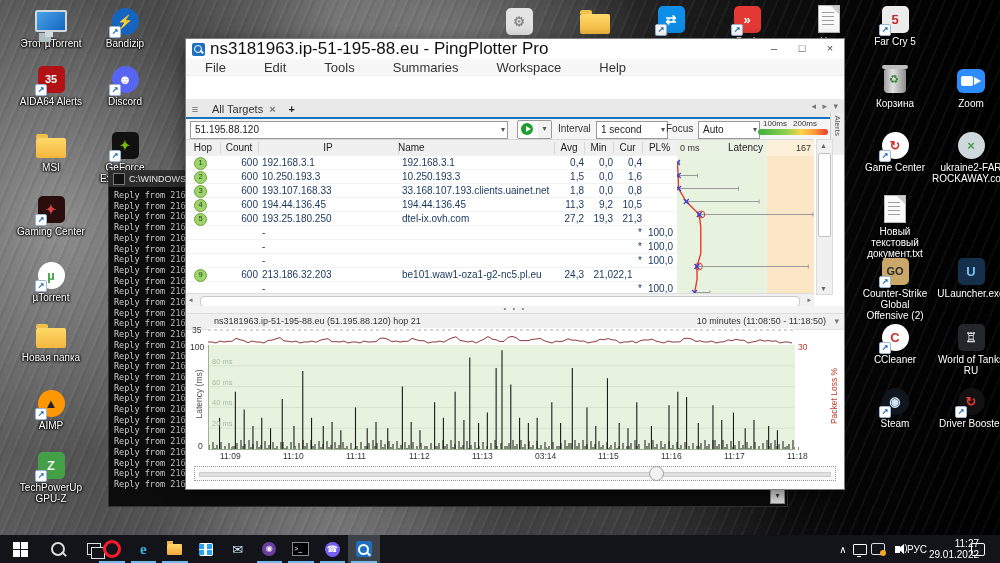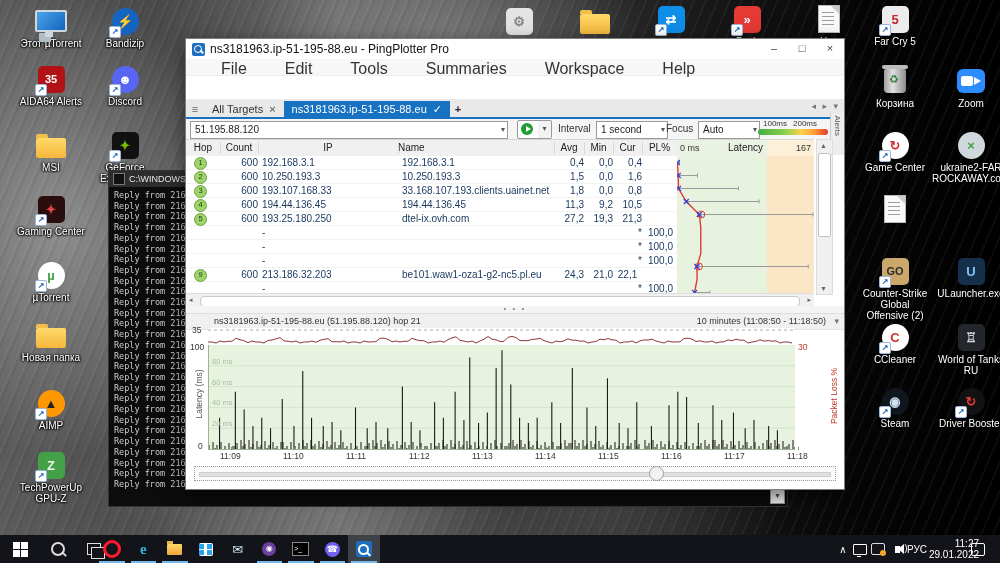--- a/index.html
+++ b/index.html
@@ -43,21 +43,21 @@
   #cmd .body{padding:3px 0 0 5px;font-family:"DejaVu Sans Mono",monospace;font-size:8.5px;line-height:10.7px;color:#cccccc;}
   #cmd .scrbtn{position:absolute;right:2px;bottom:2px;width:13px;height:13px;background:#f0f0f0;border:1px solid #999;color:#444;font-size:8px;line-height:12px;text-align:center;}
   
   #pp{position:absolute;left:185px;top:38px;width:658px;height:450px;background:#fff;border:1px solid #7e7e7e;box-shadow:0 6px 18px rgba(0,0,0,.55);z-index:3;font-size:11px;color:#222;}
   #pp .titlebar{position:absolute;left:0;top:0;right:0;height:20px;background:#fff;display:flex;align-items:center;}
   .ppico{width:13px;height:13px;margin:0 5px 0 6px;background:#1f6fc0;border-radius:2px;position:relative;}
   .ppico:before{content:"";position:absolute;left:2px;top:2px;width:6px;height:6px;border:1.5px solid #fff;border-radius:50%;}
   .ppico:after{content:"";position:absolute;left:8px;top:8px;width:4px;height:1.5px;background:#fff;transform:rotate(45deg);}
   .wbtn{width:28px;height:20px;text-align:center;line-height:19px;color:#444;font-size:11px;}
   .menubar{position:absolute;left:0;top:20px;right:0;height:16px;background:#f7f7f7;display:flex;gap:0;border-bottom:1px solid #eee;}
-  .menubar span{padding:1px 3px;font-size:16px;color:#333;margin-left:32px;}
+  .menubar span{padding:1px 19px;font-size:13px;color:#333;}
   .banner{position:absolute;left:0;top:36px;right:0;height:24px;background:#f2f2f2;text-align:center;line-height:24px;font-size:11px;color:#222;}
   .banner a{color:#2a6fd6;text-decoration:underline;}
   .tabbar{position:absolute;left:0;top:60px;right:0;height:18px;background:#e9e9e9;border-bottom:2px solid #1872c2;display:flex;align-items:flex-end;font-size:11px;}
   .tabbar .burger{width:18px;text-align:center;color:#666;line-height:16px;}
   .tab{height:16px;line-height:16px;padding:0 8px;display:flex;gap:6px;align-items:center;}
   .tab.inactive{color:#333;}
   .tab.inactive .x{color:#777;font-weight:bold;}
   .tab.active{background:#1872c2;color:#fff;}
   .tab.active .chk{color:#fff;}
   .tabadd{width:16px;text-align:center;color:#222;font-weight:bold;line-height:16px;}
@@ -300,20 +300,22 @@
         <div class="ib">
           <div class="core circle" style="background: rgb(207, 216, 220); color: rgb(67, 160, 71);">×</div>
         </div>
         <div class="lbl">ukraine2-FAR
 ROCKAWAY.connect</div>
       </div>
       <div class="dicon" style="left: 856px; top: 194px;">
         <div class="ib">
           <div class="sh-page"></div>
         </div>
+        <div class="lbl">Новый текстовый
+документ.txt</div>
       </div>
       <div class="dicon" style="left: 856px; top: 256px;">
         <div class="ib">
           <div class="core square" style="background: rgb(201, 168, 106); color: rgb(43, 43, 43); font-size: 11px;">GO</div>
           <span class="sc">↗</span>
         </div>
         <div class="lbl">Counter-Strike Global
 Offensive (2)</div>
       </div>
       <div class="dicon" style="left: 932px; top: 256px;">
@@ -385,43 +387,39 @@
         <div>Reply from 216.58</div>
         <div>Reply from 216.58</div>
         <div>Reply from 216.58</div>
       </div>
     <div class="scrbtn">▾</div>
   </div>
 
   <div id="pp">
     <div class="titlebar">
       <span class="ppico"></span>
-      <span style="font-size:12px;color:#111;">ns3181963.ip-51-195-88.eu - PingPlotter Pro</span>
+      <span style="font-size:17px;color:#111;">ns3181963.ip-51-195-88.eu - PingPlotter Pro</span>
       <span style="flex:1"></span>
       <span class="wbtn">–</span>
       <span class="wbtn">□</span>
       <span class="wbtn">×</span>
     </div>
     <div class="menubar" id="pp-menu">
         <span>File</span>
         <span>Edit</span>
         <span>Tools</span>
         <span>Summaries</span>
         <span>Workspace</span>
         <span>Help</span>
       </div>
     <div class="tabbar">
       <span class="burger">≡</span>
       <span class="tab inactive">
         <span>All Targets</span>
         <span class="x">×</span>
-      </span>
-      <span class="tab active">
-        <span>ns3181963.ip-51-195-88.eu</span>
-        <span class="chk">✓</span>
       </span>
       <span class="tabadd">+</span>
     </div>
     <span class="tabnav">◂ ▸ ▾</span>
 
     <div class="toolbar">
       <span class="combo" style="left:4px;top:2px;width:308px;">
         <span>51.195.88.120</span>
         <span class="car">▾</span>
       </span>
@@ -547,21 +545,21 @@
           <span class="c" style="left: 427px; width: 29px; text-align: right;">*</span>
           <span class="c" style="left: 456px; width: 31px; text-align: right;">100,0</span>
         </div>
         <div class="trow">
           <span class="hopb">9</span>
           <span class="c" style="left: 34px; width: 38px; text-align: right;">600</span>
           <span class="c" style="left: 76px; width: 140px; text-align: left;">213.186.32.203</span>
           <span class="c" style="left: 216px; width: 168px; text-align: left;">be101.waw1-oza1-g2-nc5.pl.eu</span>
           <span class="c" style="left: 368px; width: 30px; text-align: right;">24,3</span>
           <span class="c" style="left: 398px; width: 29px; text-align: right;">21,0</span>
-          <span class="c" style="left: 427px; width: 29px; text-align: center;">22,1</span>
+          <span class="c" style="left: 427px; width: 29px; text-align: left;">22,1</span>
           <span class="c" style="left: 456px; width: 31px; text-align: right;"></span>
         </div>
         <div class="trow">
           <span class="c" style="left: 34px; width: 38px; text-align: right;"></span>
           <span class="c" style="left: 76px; width: 140px; text-align: left;">-</span>
           <span class="c" style="left: 216px; width: 168px; text-align: left;"></span>
           <span class="c" style="left: 368px; width: 30px; text-align: right;"></span>
           <span class="c" style="left: 398px; width: 29px; text-align: right;"></span>
           <span class="c" style="left: 427px; width: 29px; text-align: right;">*</span>
           <span class="c" style="left: 456px; width: 31px; text-align: right;">100,0</span>
@@ -709,21 +707,21 @@
         <span style="left: 12px;">11:09</span>
         <i style="left: 86px;"></i>
         <span style="left: 75px;">11:10</span>
         <i style="left: 149px;"></i>
         <span style="left: 138px;">11:11</span>
         <i style="left: 212px;"></i>
         <span style="left: 201px;">11:12</span>
         <i style="left: 275px;"></i>
         <span style="left: 264px;">11:13</span>
         <i style="left: 338px;"></i>
-        <span style="left: 327px;">11:14</span>
+        <span style="left: 327px;">03:14</span>
         <i style="left: 401px;"></i>
         <span style="left: 390px;">11:15</span>
         <i style="left: 464px;"></i>
         <span style="left: 453px;">11:16</span>
         <i style="left: 527px;"></i>
         <span style="left: 516px;">11:17</span>
         <i style="left: 590px;"></i>
         <span style="left: 579px;">11:18</span>
       </div>
 

